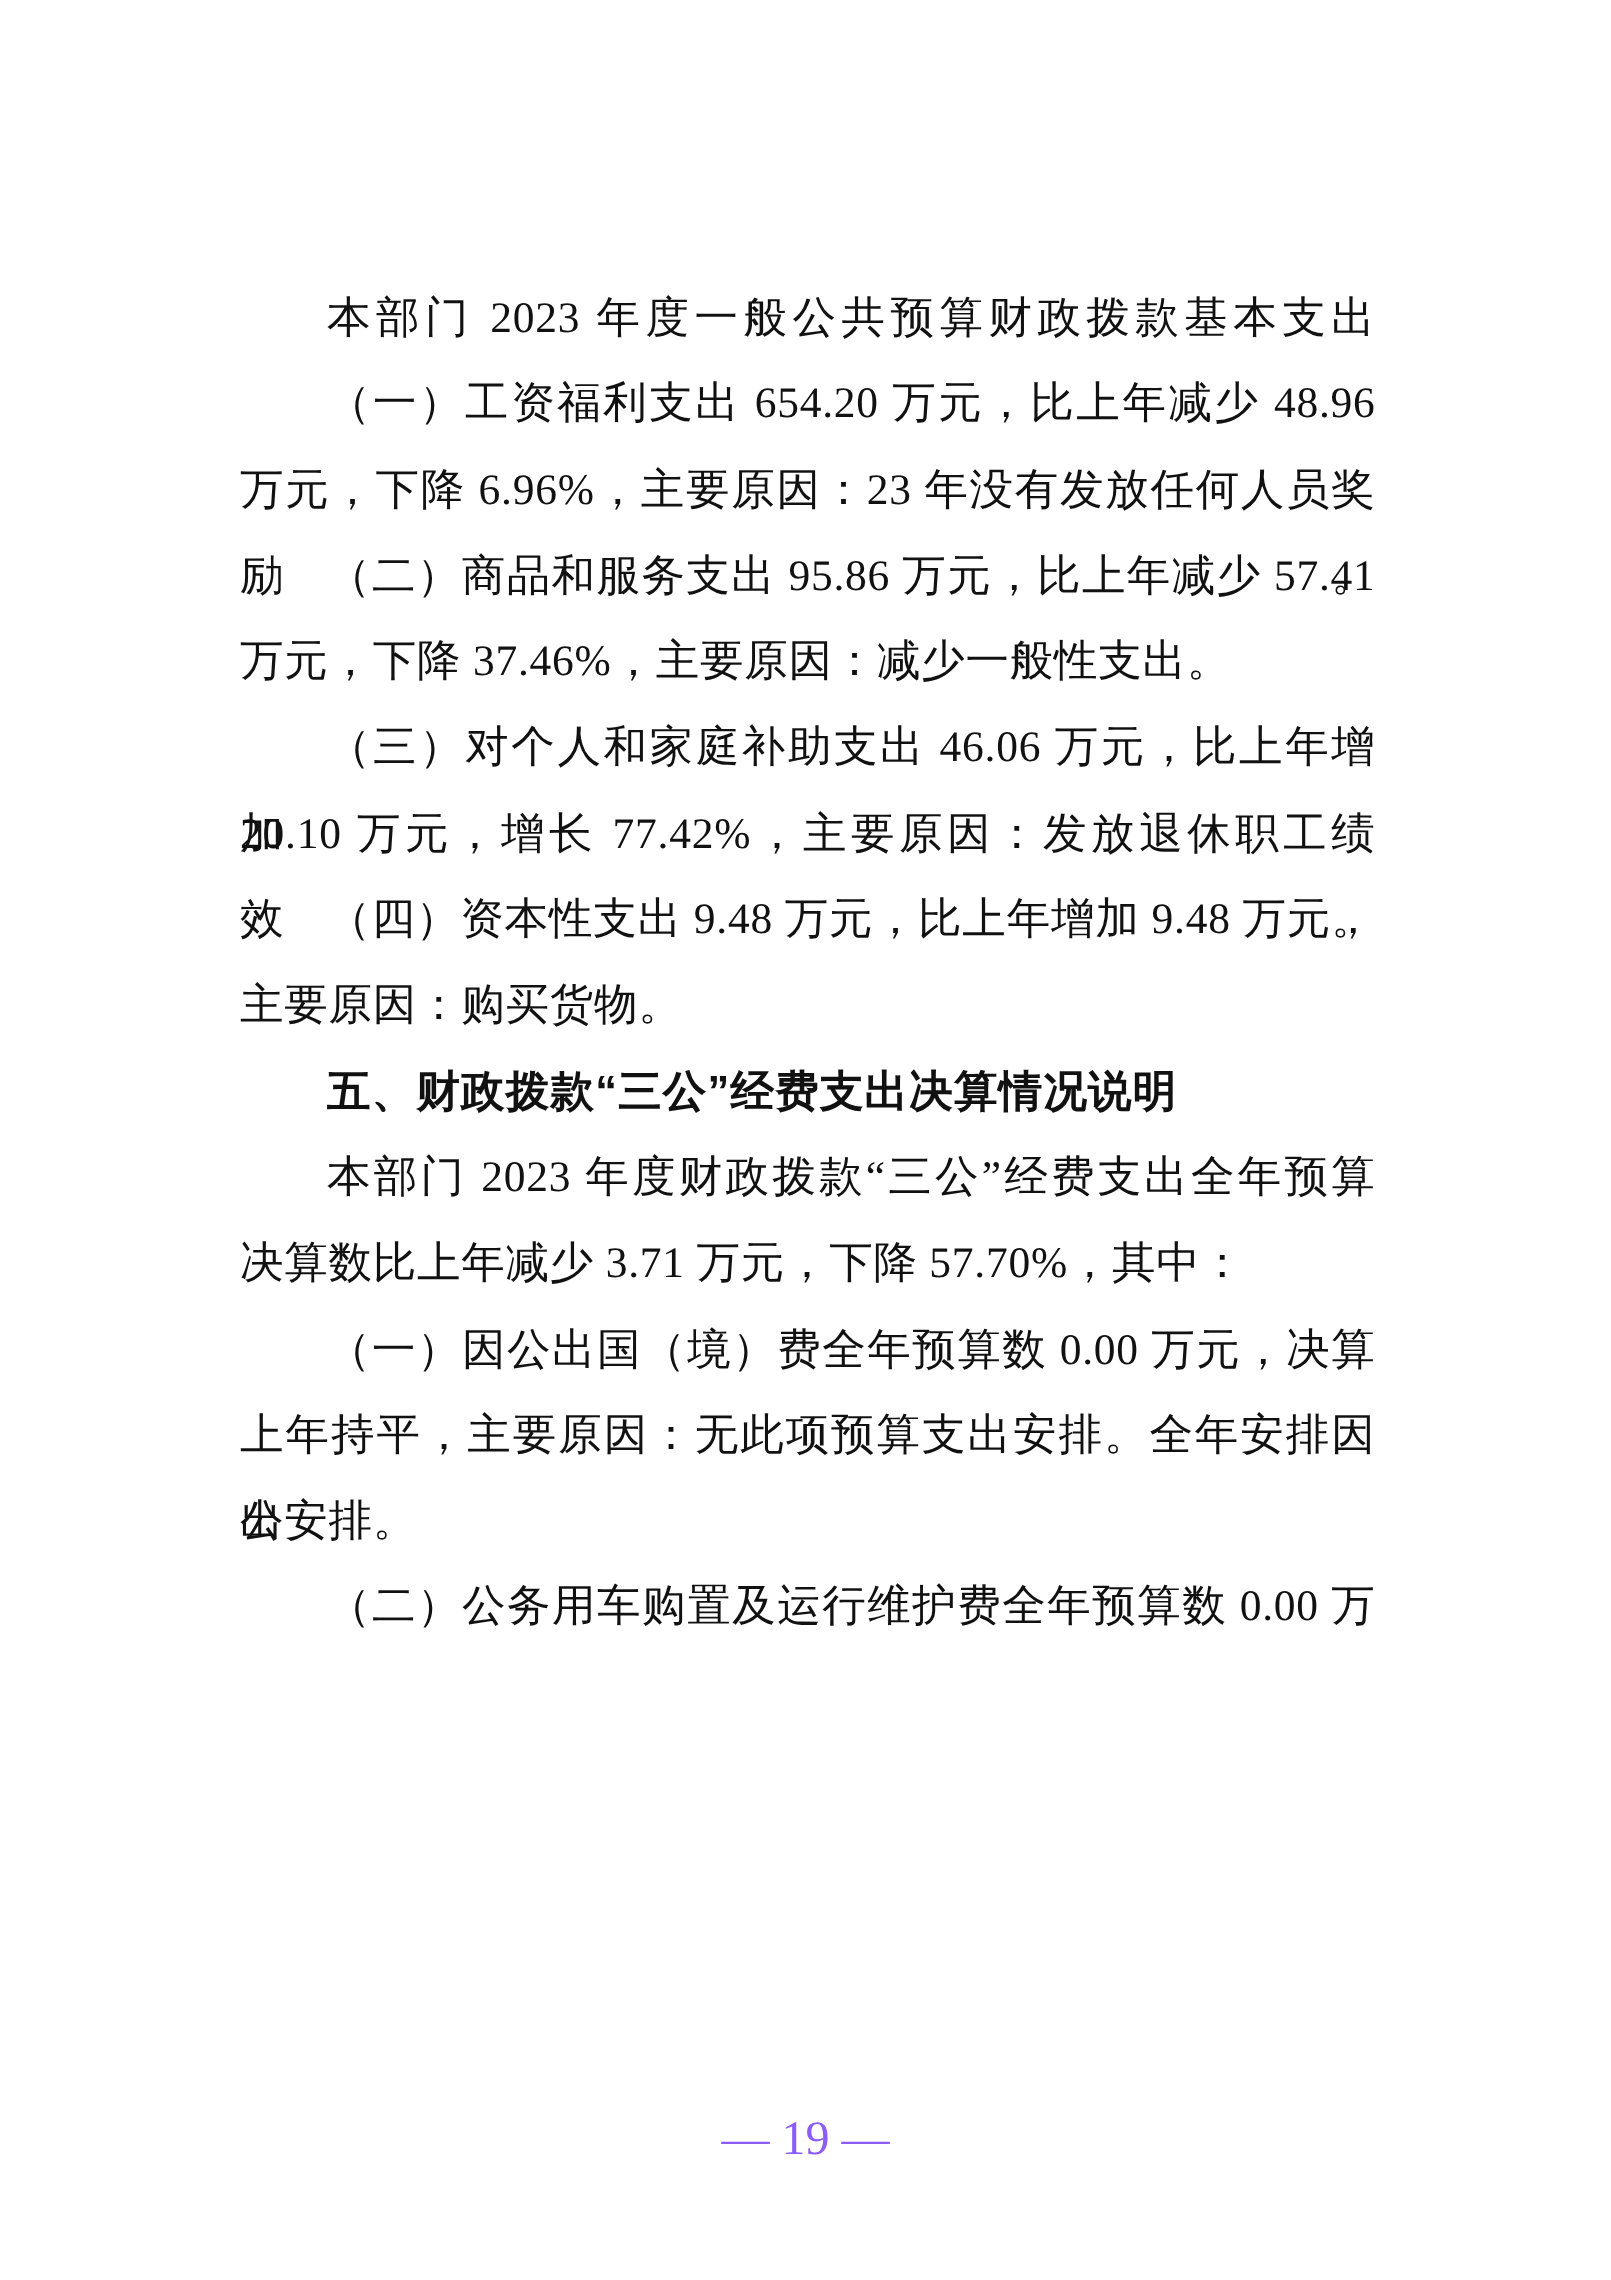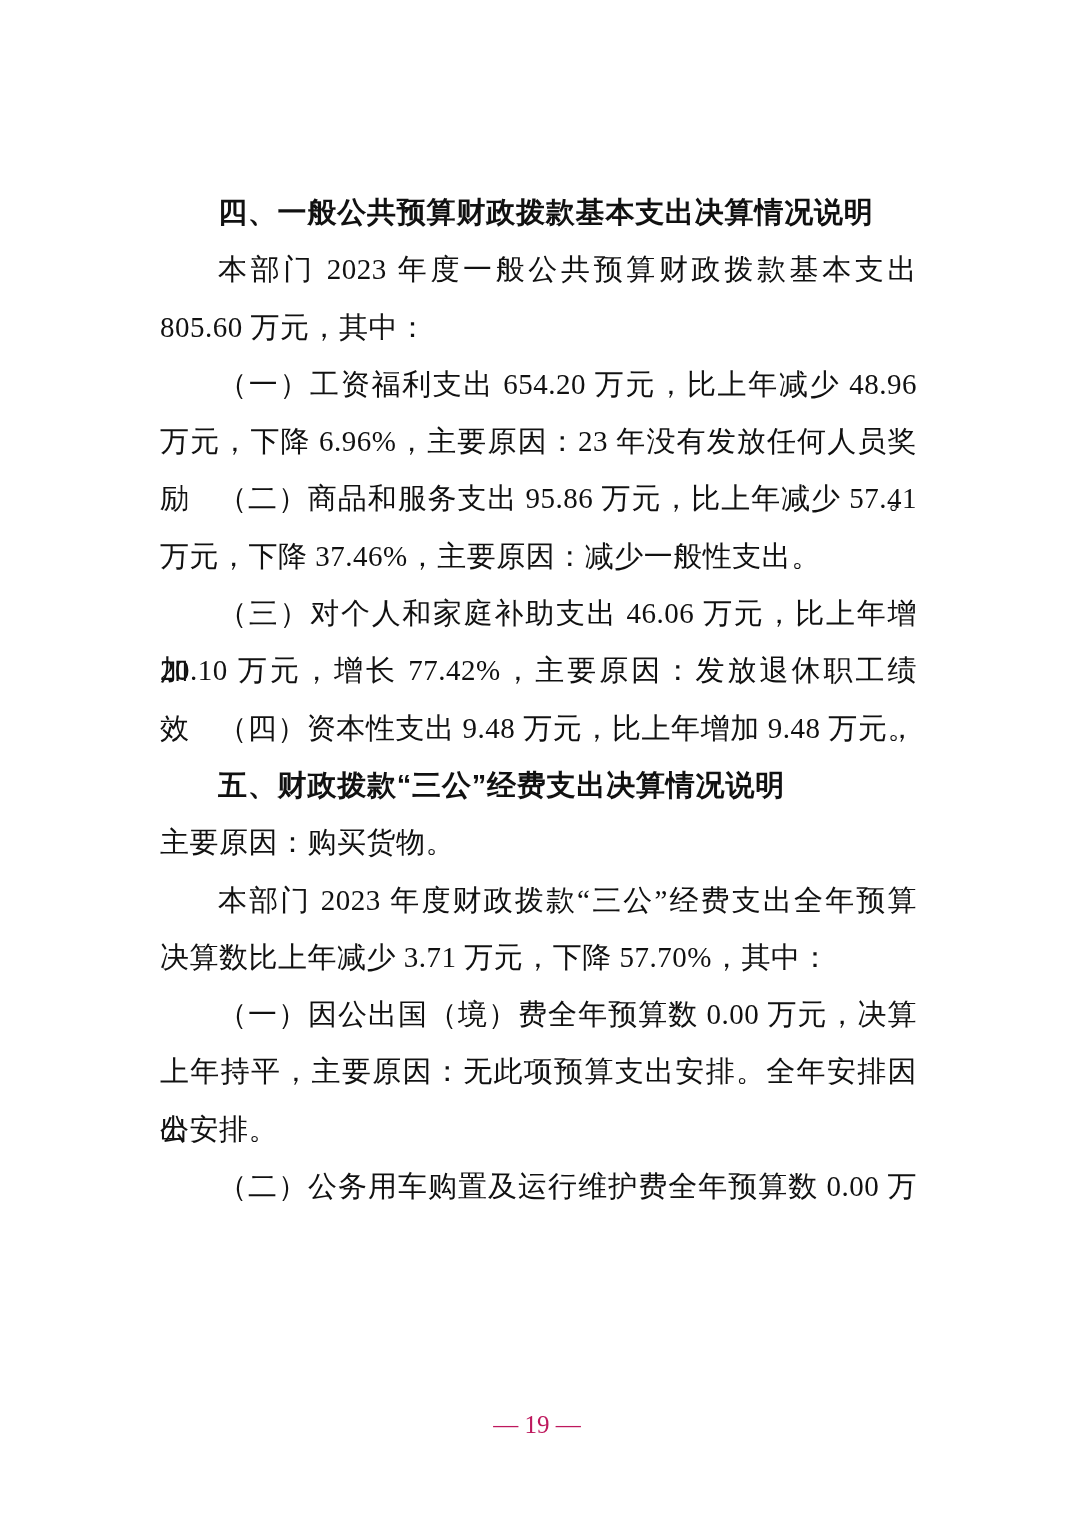--- a/index.html
+++ b/index.html
@@ -41,42 +41,40 @@
     font-family: "Liberation Sans", "DejaVu Sans", sans-serif;
     font-weight: 700;
     letter-spacing: 0.8px;
   }
   .footer {
     position: absolute;
     left: 0;
     width: 100%;
     top: 1405px;
     text-align: center;
-    font-size: 25px;
+    font-size: 32px;
     line-height: 40px;
-    color: #be185d;
+    color: #8b5cf6;
   }
 </style>
 </head>
 <body>
 
 <div class="page">
   <div class="content">
-    <div class="line heading indent">四、一般公共预算财政拨款基本支出决算情况说明</div>
     <div class="line body indent fill">本部门 2023 年度一般公共预算财政拨款基本支出</div>
-    <div class="line body">805.60 万元，其中：</div>
     <div class="line body indent fill">（一）工资福利支出 654.20 万元，比上年减少 48.96</div>
     <div class="line body fill">万元，下降 6.96%，主要原因：23 年没有发放任何人员奖励。</div>
     <div class="line body indent fill">（二）商品和服务支出 95.86 万元，比上年减少 57.41</div>
     <div class="line body">万元，下降 37.46%，主要原因：减少一般性支出。</div>
     <div class="line body indent fill">（三）对个人和家庭补助支出 46.06 万元，比上年增加</div>
     <div class="line body fill">20.10 万元，增长 77.42%，主要原因：发放退休职工绩效。</div>
     <div class="line body indent fill">（四）资本性支出 9.48 万元，比上年增加 9.48 万元，</div>
+    <div class="line body">主要原因：购买货物。</div>
     <div class="line heading indent">五、财政拨款“三公”经费支出决算情况说明</div>
-    <div class="line body">主要原因：购买货物。</div>
     <div class="line body indent fill">本部门 2023 年度财政拨款“三公”经费支出全年预算</div>
     <div class="line body">决算数比上年减少 3.71 万元，下降 57.70%，其中：</div>
     <div class="line body indent fill">（一）因公出国（境）费全年预算数 0.00 万元，决算</div>
     <div class="line body fill">上年持平，主要原因：无此项预算支出安排。全年安排因公</div>
     <div class="line body">出安排。</div>
     <div class="line body indent fill">（二）公务用车购置及运行维护费全年预算数 0.00 万</div>
   </div>
   <div class="footer">— 19 —</div>
 </div>
 

